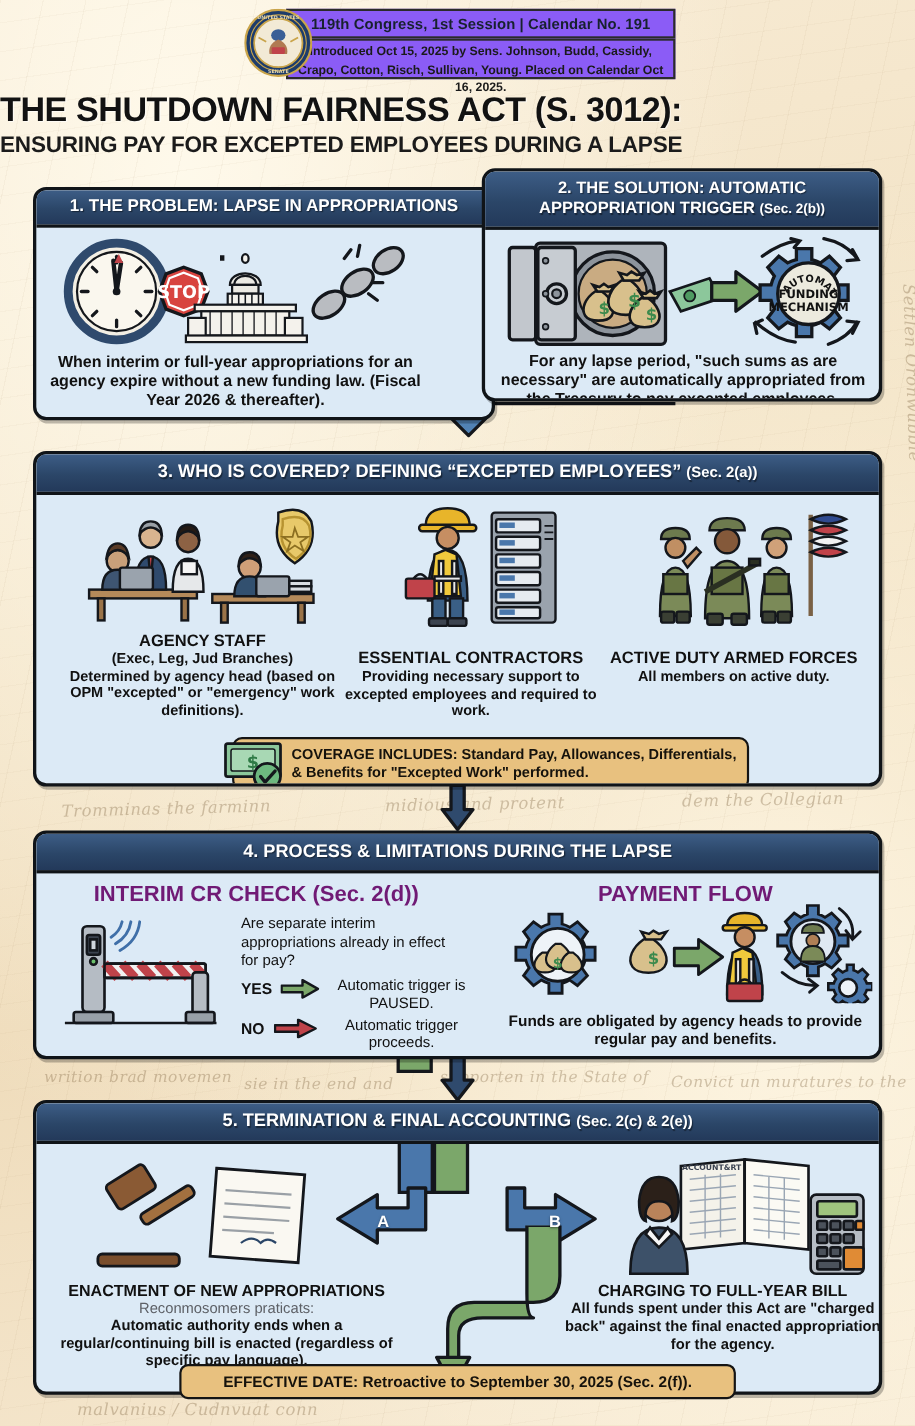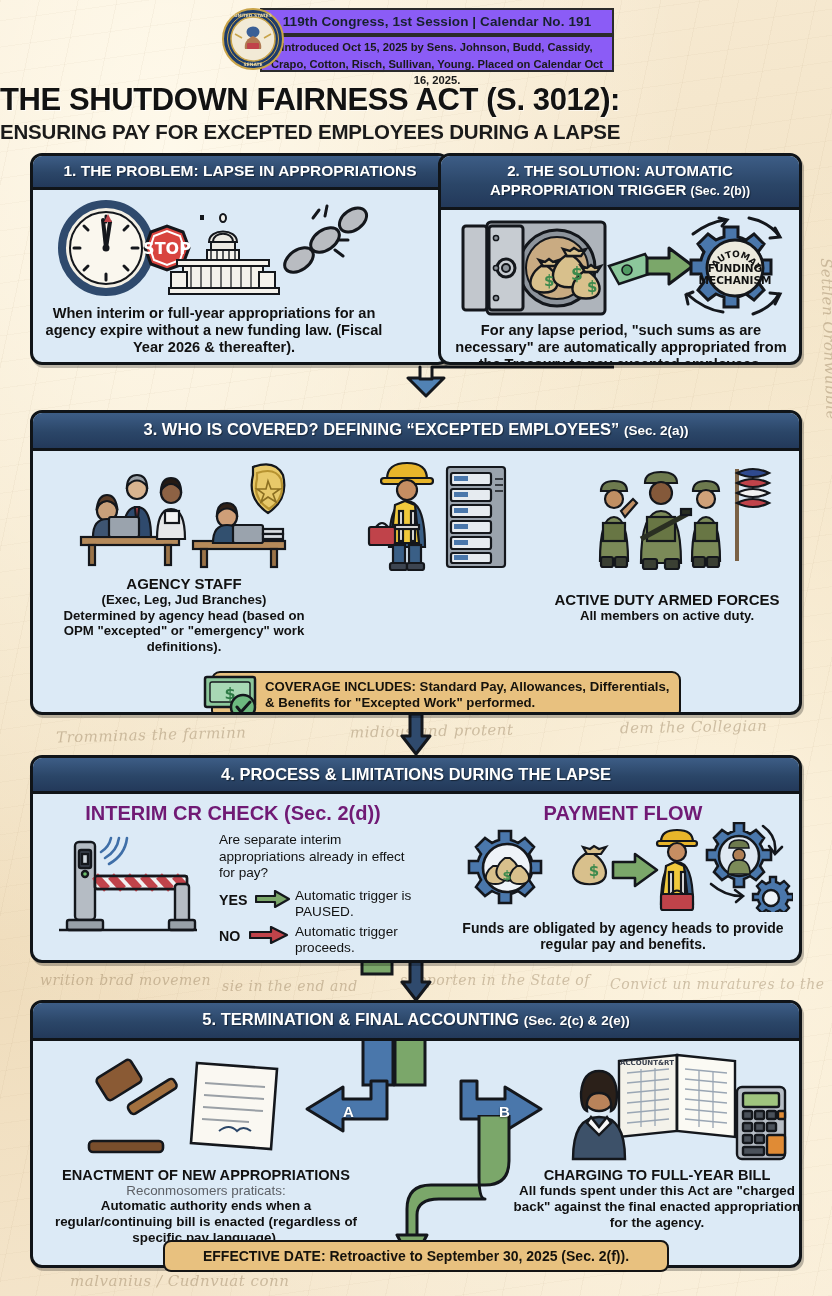--- a/index.html
+++ b/index.html
@@ -87,21 +87,21 @@
     text-shadow:1px 1px 1px rgba(0,0,0,.45);
   }
   .card-head .sec{ font-weight:bold; font-size:.82em; }
   .card-body{ position:relative; }
   .cap{
     text-align:center; font-weight:bold; color:#111;
     line-height:1.16;
   }
 
   
-  #card1{ left:30px; top:153px; width:420px; height:212px; }
+  #card1{ left:30px; top:170px; width:420px; height:212px; }
   #card1 .card-head{ font-size:15.5px; line-height:20px; }
   #card2{ left:438px; top:153px; width:364px; height:212px; }
   #card2 .card-head{ font-size:15px; line-height:19px; }
   #card3{ left:30px; top:410px; width:772px; height:305px; }
   #card3 .card-head{ font-size:16.5px; line-height:22px; }
   #card4{ left:30px; top:755px; width:772px; height:208px; }
   #card4 .card-head{ font-size:16.5px; line-height:22px; }
   #card5{ left:30px; top:1000px; width:772px; height:268px; }
   #card5 .card-head{ font-size:16.5px; line-height:22px; }
 
@@ -133,21 +133,21 @@
 
   
   .col3{ position:absolute; text-align:center; }
   .col3 .h{ font-size:15px; font-weight:bold; color:#111; }
   .col3 .sub{ font-size:13.2px; font-weight:bold; color:#111; line-height:15.5px;}
 
   
   .s4h{ position:absolute; font-size:20px; font-weight:bold; color:#701a75; text-align:center;}
   .q4{ position:absolute; font-size:13.6px; color:#111; line-height:16.5px; font-weight:500;}
   .yn{ position:absolute; font-size:14.2px; font-weight:bold; color:#111;}
-  .yntext{ position:absolute; font-size:13.6px; color:#111; line-height:16px;}
+  .yntext{ position:absolute; font-size:13.6px; color:#111; line-height:16px;text-align:center;}
 
   
   .s5col{ position:absolute; text-align:center;}
   .s5col .h{ font-size:14.6px; font-weight:bold; color:#111;}
   .s5col .b{ font-size:13.4px; font-weight:bold; color:#111; line-height:16px;}
   .ghost{ font-size:13.4px; color:#5d6066; font-weight:normal;}
   .ablab{ position:absolute; color:#fff; font-weight:bold; font-size:15px;
           text-shadow:0 1px 2px rgba(0,0,0,.5); z-index:5;}
 </style>
 </head>
@@ -491,20 +491,24 @@
         <path d="M144 18 q16 -8 32 0 q-16 8 -32 0z" fill="#c0434a"></path>
         <path d="M144 28 q16 -8 32 0 q-16 8 -32 0z" fill="#f2f2f2"></path>
         <path d="M144 38 q16 -8 32 0 q-16 8 -32 0z" fill="#c0434a"></path>
       </g>
     </svg>
 
     <div class="col3" style="left:16px;top:124px;width:270px;">
       <div class="h">AGENCY STAFF</div>
       <div class="sub">(Exec, Leg, Jud Branches)</div>
       <div class="sub">Determined by agency head (based on OPM "excepted" or "emergency" work definitions).</div>
+    </div>
+    <div class="col3" style="left:276px;top:140px;width:238px;">
+      <div class="h">ESSENTIAL CONTRACTORS</div>
+      <div class="sub">Providing necessary support to excepted employees and required to work.</div>
     </div>
     <div class="col3" style="left:508px;top:140px;width:252px;">
       <div class="h">ACTIVE DUTY ARMED FORCES</div>
       <div class="sub">All members on active duty.</div>
     </div>
 
     <div id="coverage">
       <svg id="cov-money" width="64" height="56" viewBox="0 0 64 56">
         <rect x="4" y="10" width="50" height="30" rx="2" fill="#8cc79b" stroke="#14171c" stroke-width="2.5"></rect>
         <rect x="9" y="15" width="40" height="20" rx="2" fill="#a8d8b4" stroke="#14171c" stroke-width="1.4"></rect>

